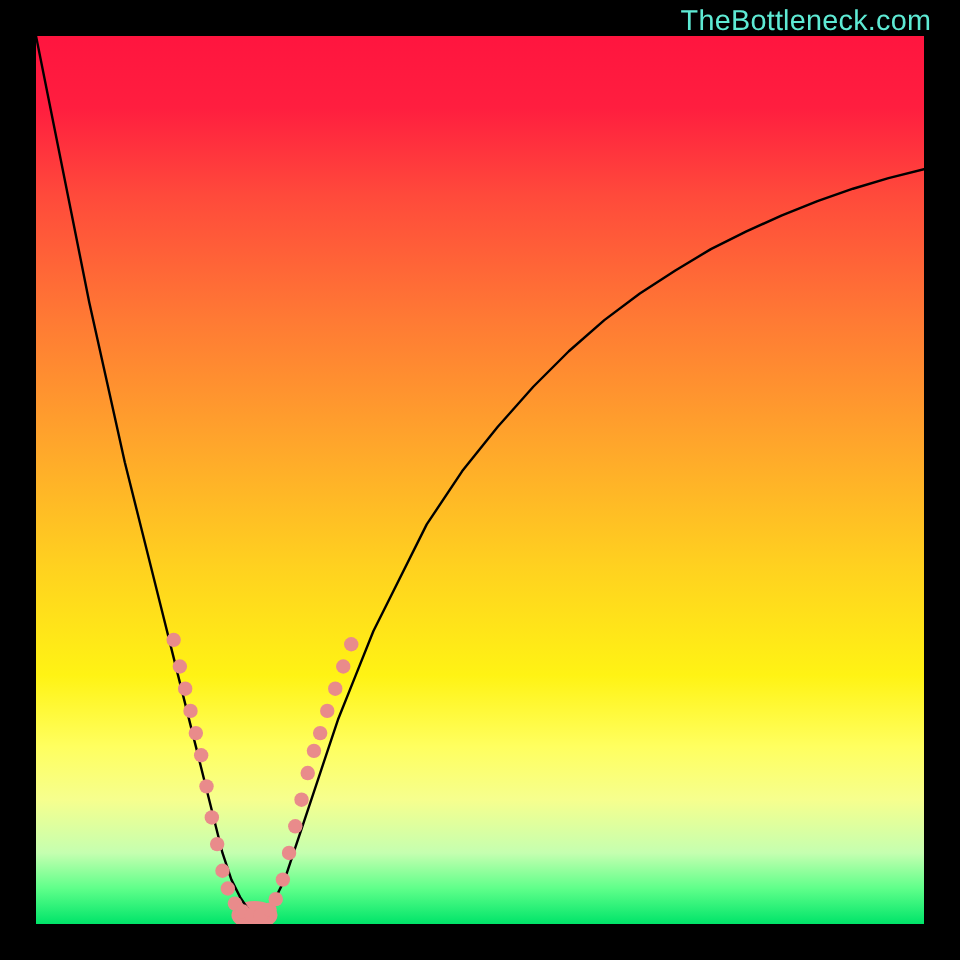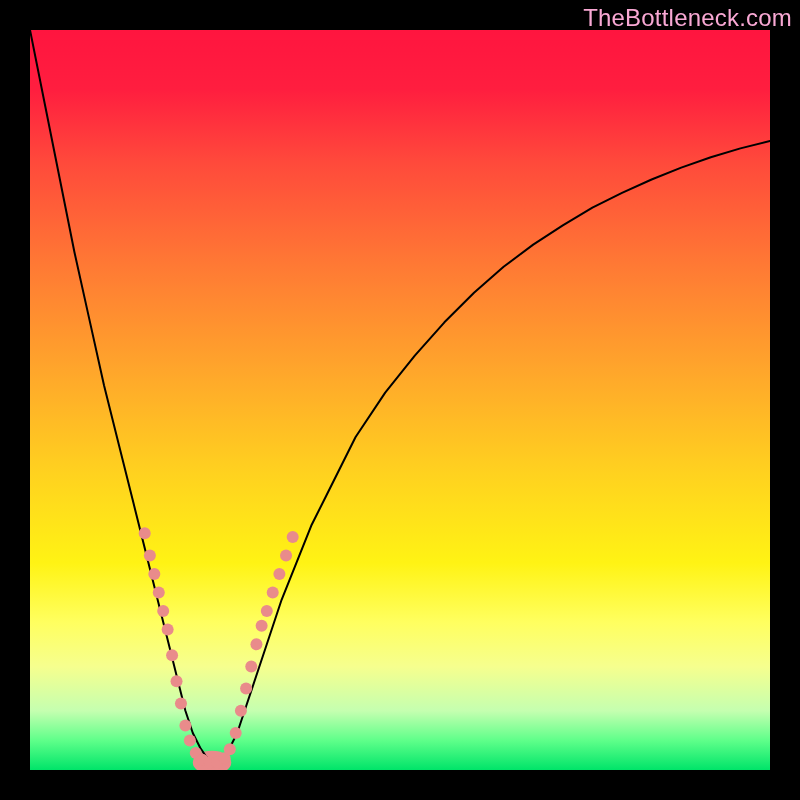--- a/index.html
+++ b/index.html
@@ -26,25 +26,25 @@
       #fff314 72%,
       #ffff5f 80%,
       #f6ff8e 86%,
       #c5ffb0 92%,
       #5fff8a 96%,
       #00e469 100%);
   }
   .watermark {
     position: absolute;
     top: 4px;
-    right: 8px;
+    right: 24px;
     font-family: Arial, Helvetica, sans-serif;
     font-size: 24px;
     font-weight: 500;
-    color: #f9a8d4;
+    color: #5eead4;
     letter-spacing: 0.2px;
     z-index: 20;
   }
   svg.plot {
     position: absolute;
     left: 30px;
     top: 30px;
     width: 740px;
     height: 740px;
     z-index: 10;

